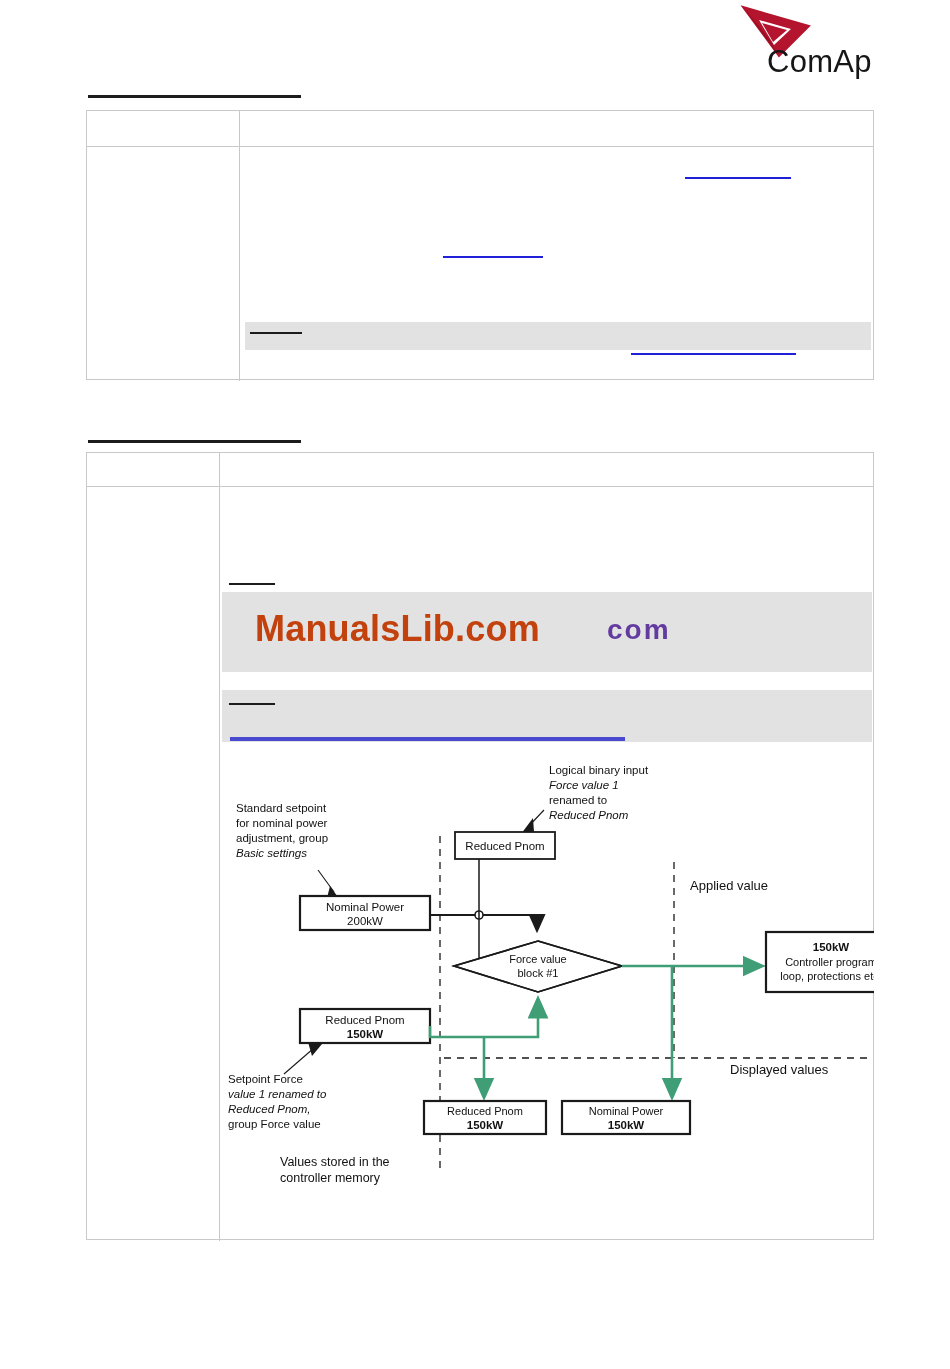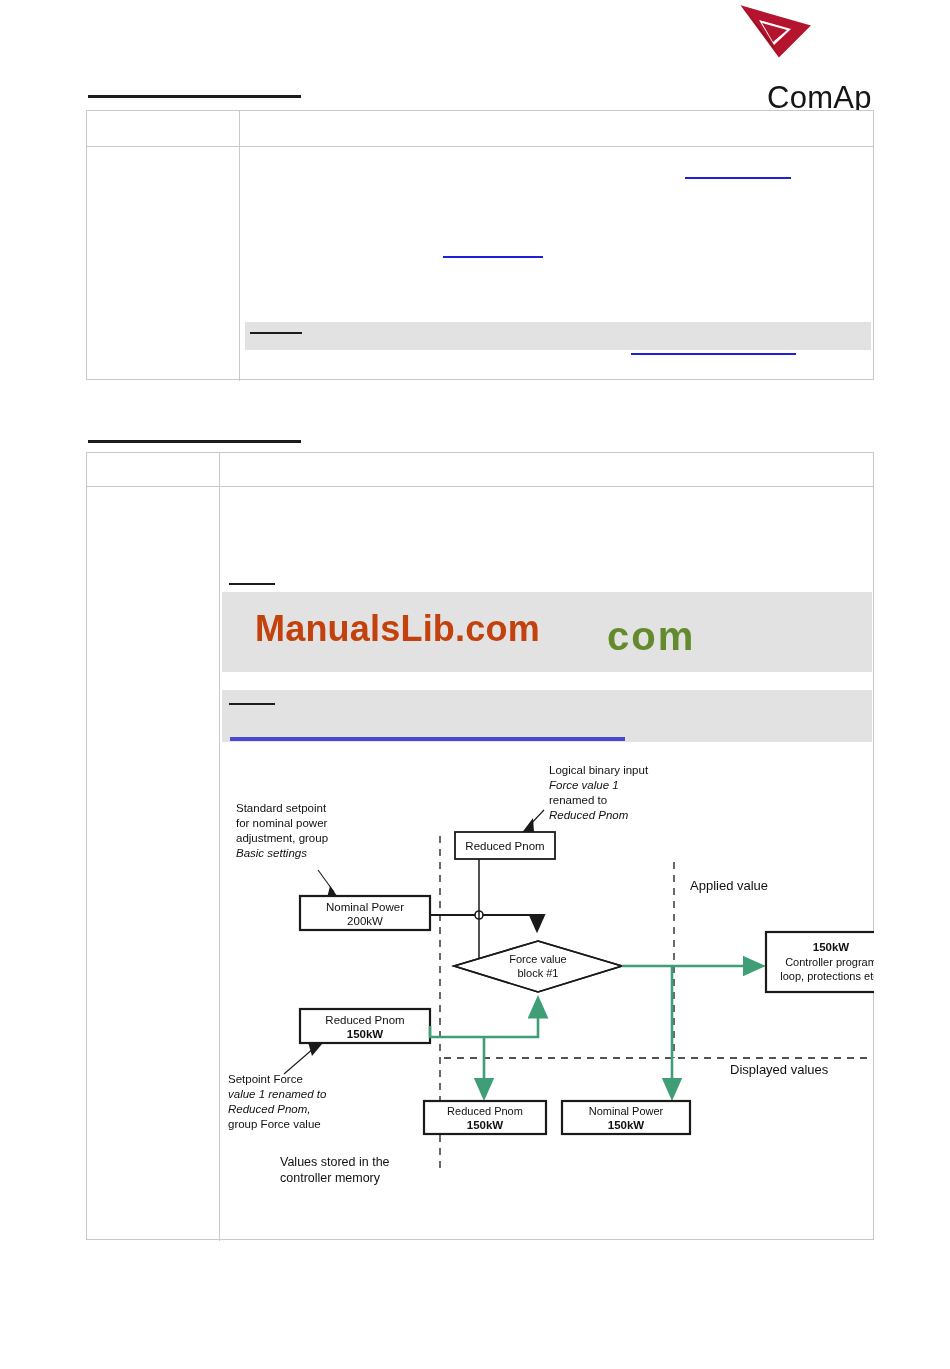--- a/index.html
+++ b/index.html
@@ -6,21 +6,21 @@
   body{
     width:950px;height:1369px;position:relative;overflow:hidden;
     font-family:"Liberation Sans", sans-serif;
     -webkit-font-smoothing:antialiased;
   }
   .abs{position:absolute;}
 
   
   #logo-wrap{left:735px;top:4px;width:165px;height:72px;}
   #logo-mark{left:0;top:0;width:78px;height:54px;}
-  #logo-text{left:32px;top:40px;font-size:31px;letter-spacing:.3px;color:#161616;font-weight:400;margin-top:36px;}
+  #logo-text{left:32px;top:40px;font-size:31px;letter-spacing:.3px;color:#161616;font-weight:400;}
 
   
   .doc-table{border:1px solid #c9c9c9;background:#fff;box-sizing:border-box;}
   .tbl-divider{background:#c9c9c9;}
   .col-split{background:#c9c9c9;width:1px;}
 
   
   .rule-black{background:#1c1c1c;height:3px;}
   .rule-black.thin{height:2px;}
 
@@ -33,21 +33,21 @@
 
   
   #watermark{
     left:255px;top:608px;
     font-size:36px;font-weight:700;letter-spacing:.2px;
     color:#c2410c;font-family:"Liberation Sans", sans-serif;
     white-space:nowrap;
   }
   #watermark-overlay{
     left:607px;top:614px;
-    font-size:40px;font-weight:700;color:#4d7c0f;opacity:.85;
+    font-size:28px;font-weight:700;color:#4c1d95;opacity:.85;
     letter-spacing:2px;white-space:nowrap;
   }
 
   
   #diagram{left:222px;top:752px;width:652px;height:460px;}
   #diagram svg{display:block;}
 </style>
 </head>
 <body>
 

